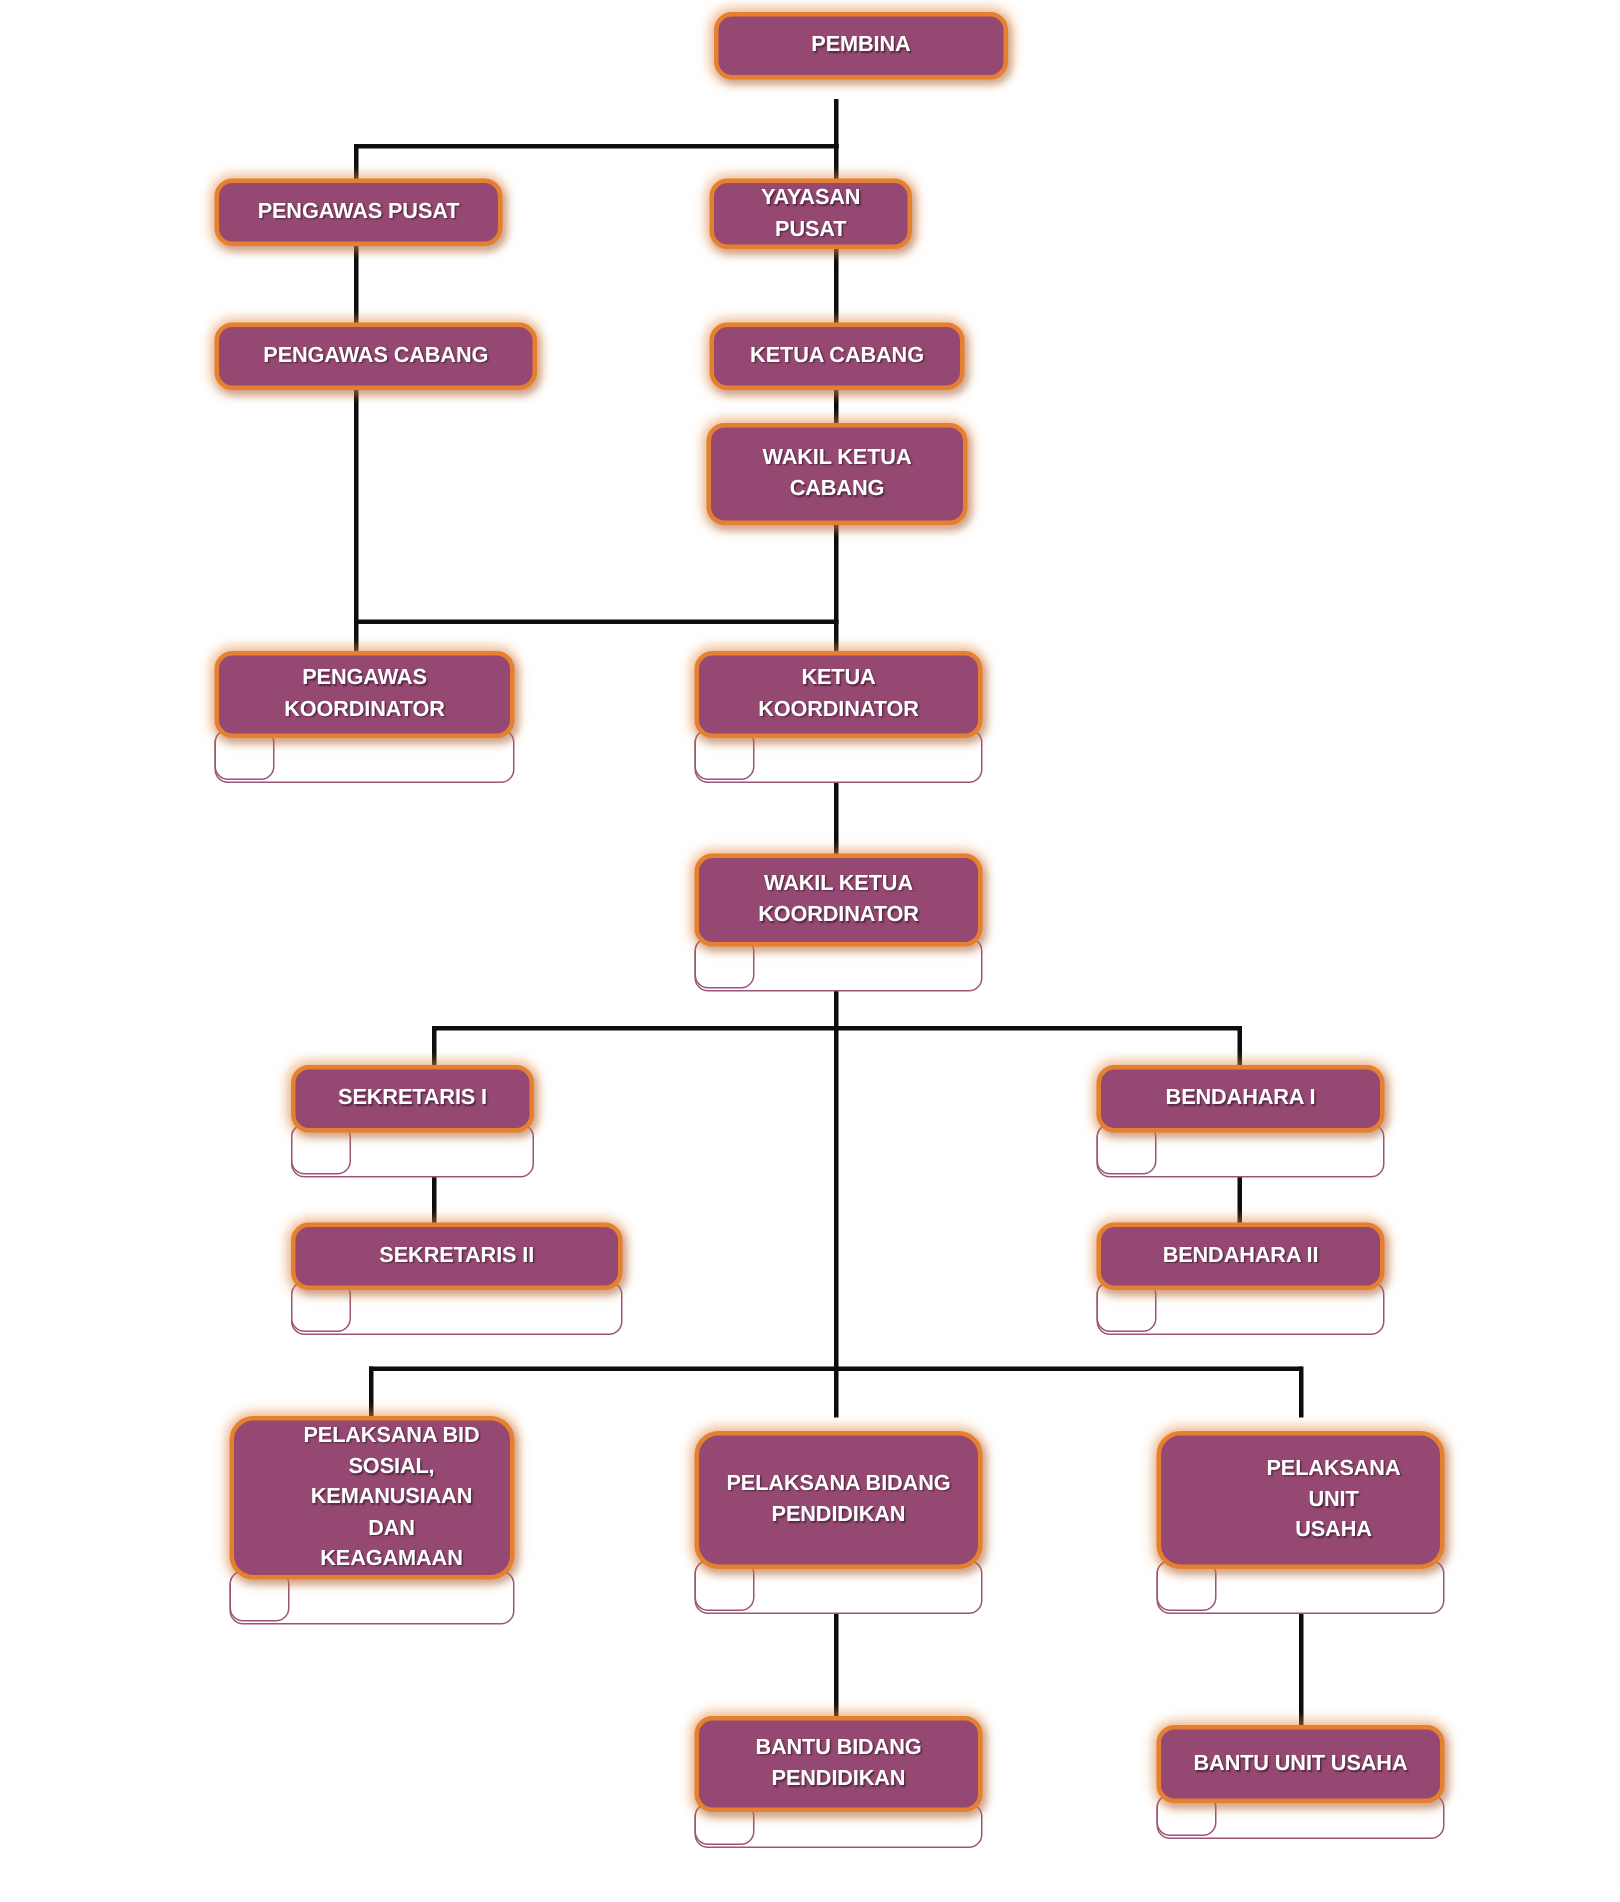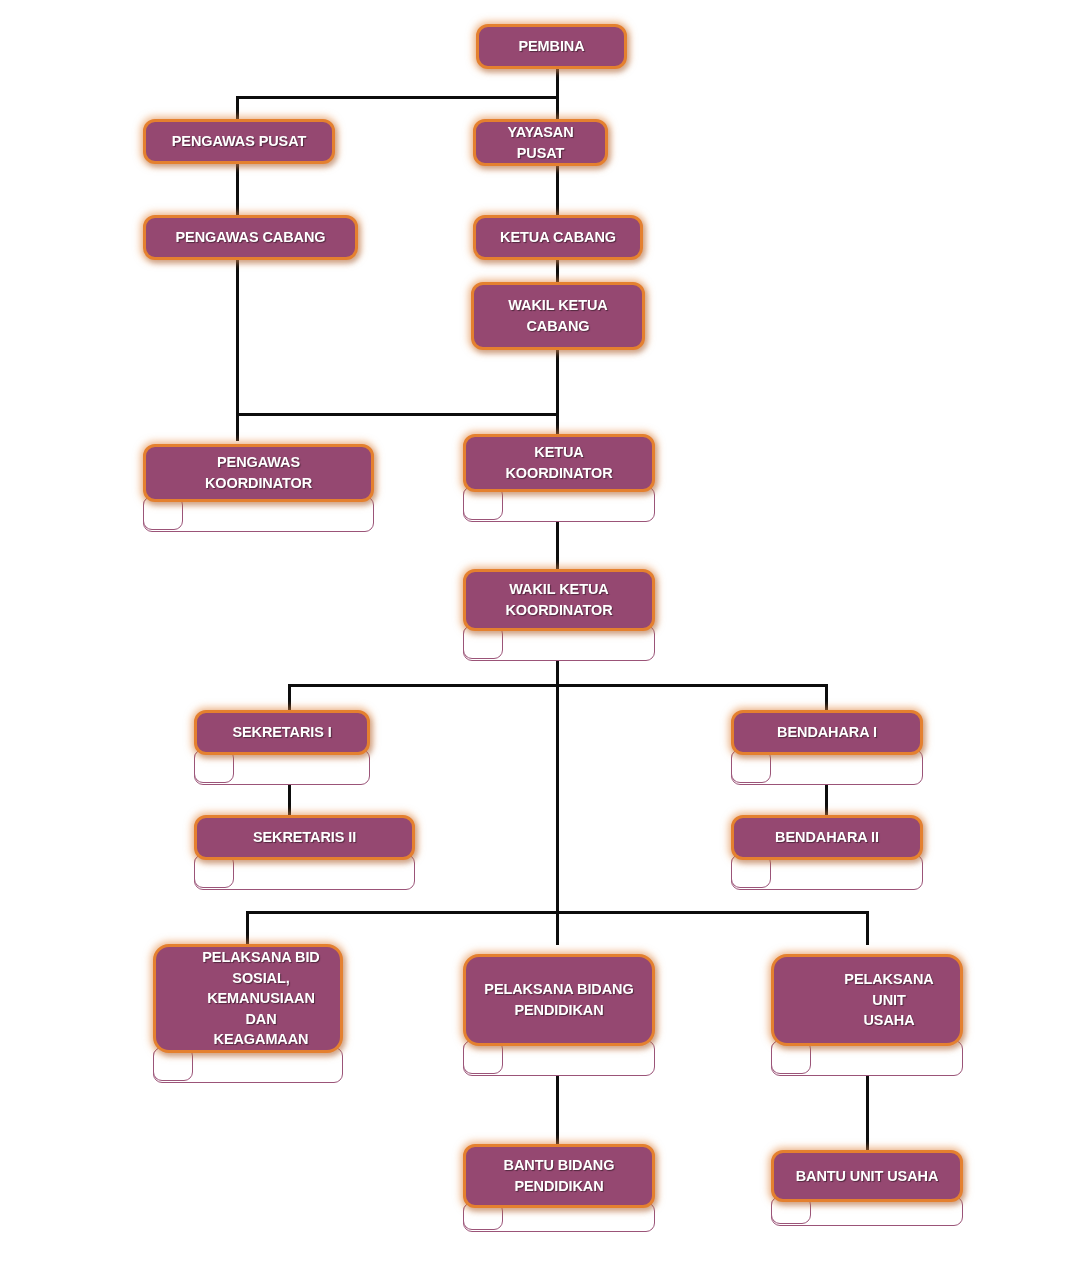--- a/index.html
+++ b/index.html
@@ -128,21 +128,21 @@
 
   <div class="line h" style="left:246px; top:911px; width:622px;"></div>
   <div class="line v" style="left:246px; top:911px; height:34px;"></div>
   <div class="line v" style="left:556px; top:911px; height:34px;"></div>
   <div class="line v" style="left:866px; top:911px; height:34px;"></div>
 
   <div class="line v" style="left:556px; top:1074px; height:76px;"></div>
 
   <div class="line v" style="left:866px; top:1074px; height:76px;"></div>
 
-  <div class="node h1line" style="left:476px; top:24px; width:151px;">
+  <div class="node h1line" style="left:476px; top:8px; width:196px;">
     <div class="node-head">
       <span class="label">PEMBINA</span>
     </div>
   </div>
 
   <div class="node h1line" style="left:143px; top:119px; width:192px;">
     <div class="node-head">
       <span class="label">PENGAWAS PUSAT</span>
     </div>
   </div>
@@ -165,21 +165,21 @@
     </div>
   </div>
 
   <div class="node h2line" style="left:471px; top:282px; width:174px;">
     <div class="node-head" style="min-height:68px;">
       <span class="label">WAKIL KETUA
 CABANG</span>
     </div>
   </div>
 
-  <div class="node h2line" style="left:143px; top:444px; width:231px;">
+  <div class="node h2line" style="left:143px; top:434px; width:200px;">
     <div class="node-head">
       <span class="label">PENGAWAS
 KOORDINATOR</span>
     </div>
     <div class="node-panel">
       <div class="stub"></div>
       <div class="field"></div>
     </div>
   </div>
 
@@ -198,21 +198,21 @@
     <div class="node-head" style="min-height:62px;">
       <span class="label">WAKIL KETUA
 KOORDINATOR</span>
     </div>
     <div class="node-panel">
       <div class="stub"></div>
       <div class="field"></div>
     </div>
   </div>
 
-  <div class="node h1line" style="left:194px; top:710px; width:176px;">
+  <div class="node h1line" style="left:194px; top:710px; width:162px;">
     <div class="node-head">
       <span class="label">SEKRETARIS I</span>
     </div>
     <div class="node-panel">
       <div class="stub"></div>
       <div class="field"></div>
     </div>
   </div>
 
   <div class="node h1line" style="left:194px; top:815px; width:221px;">

